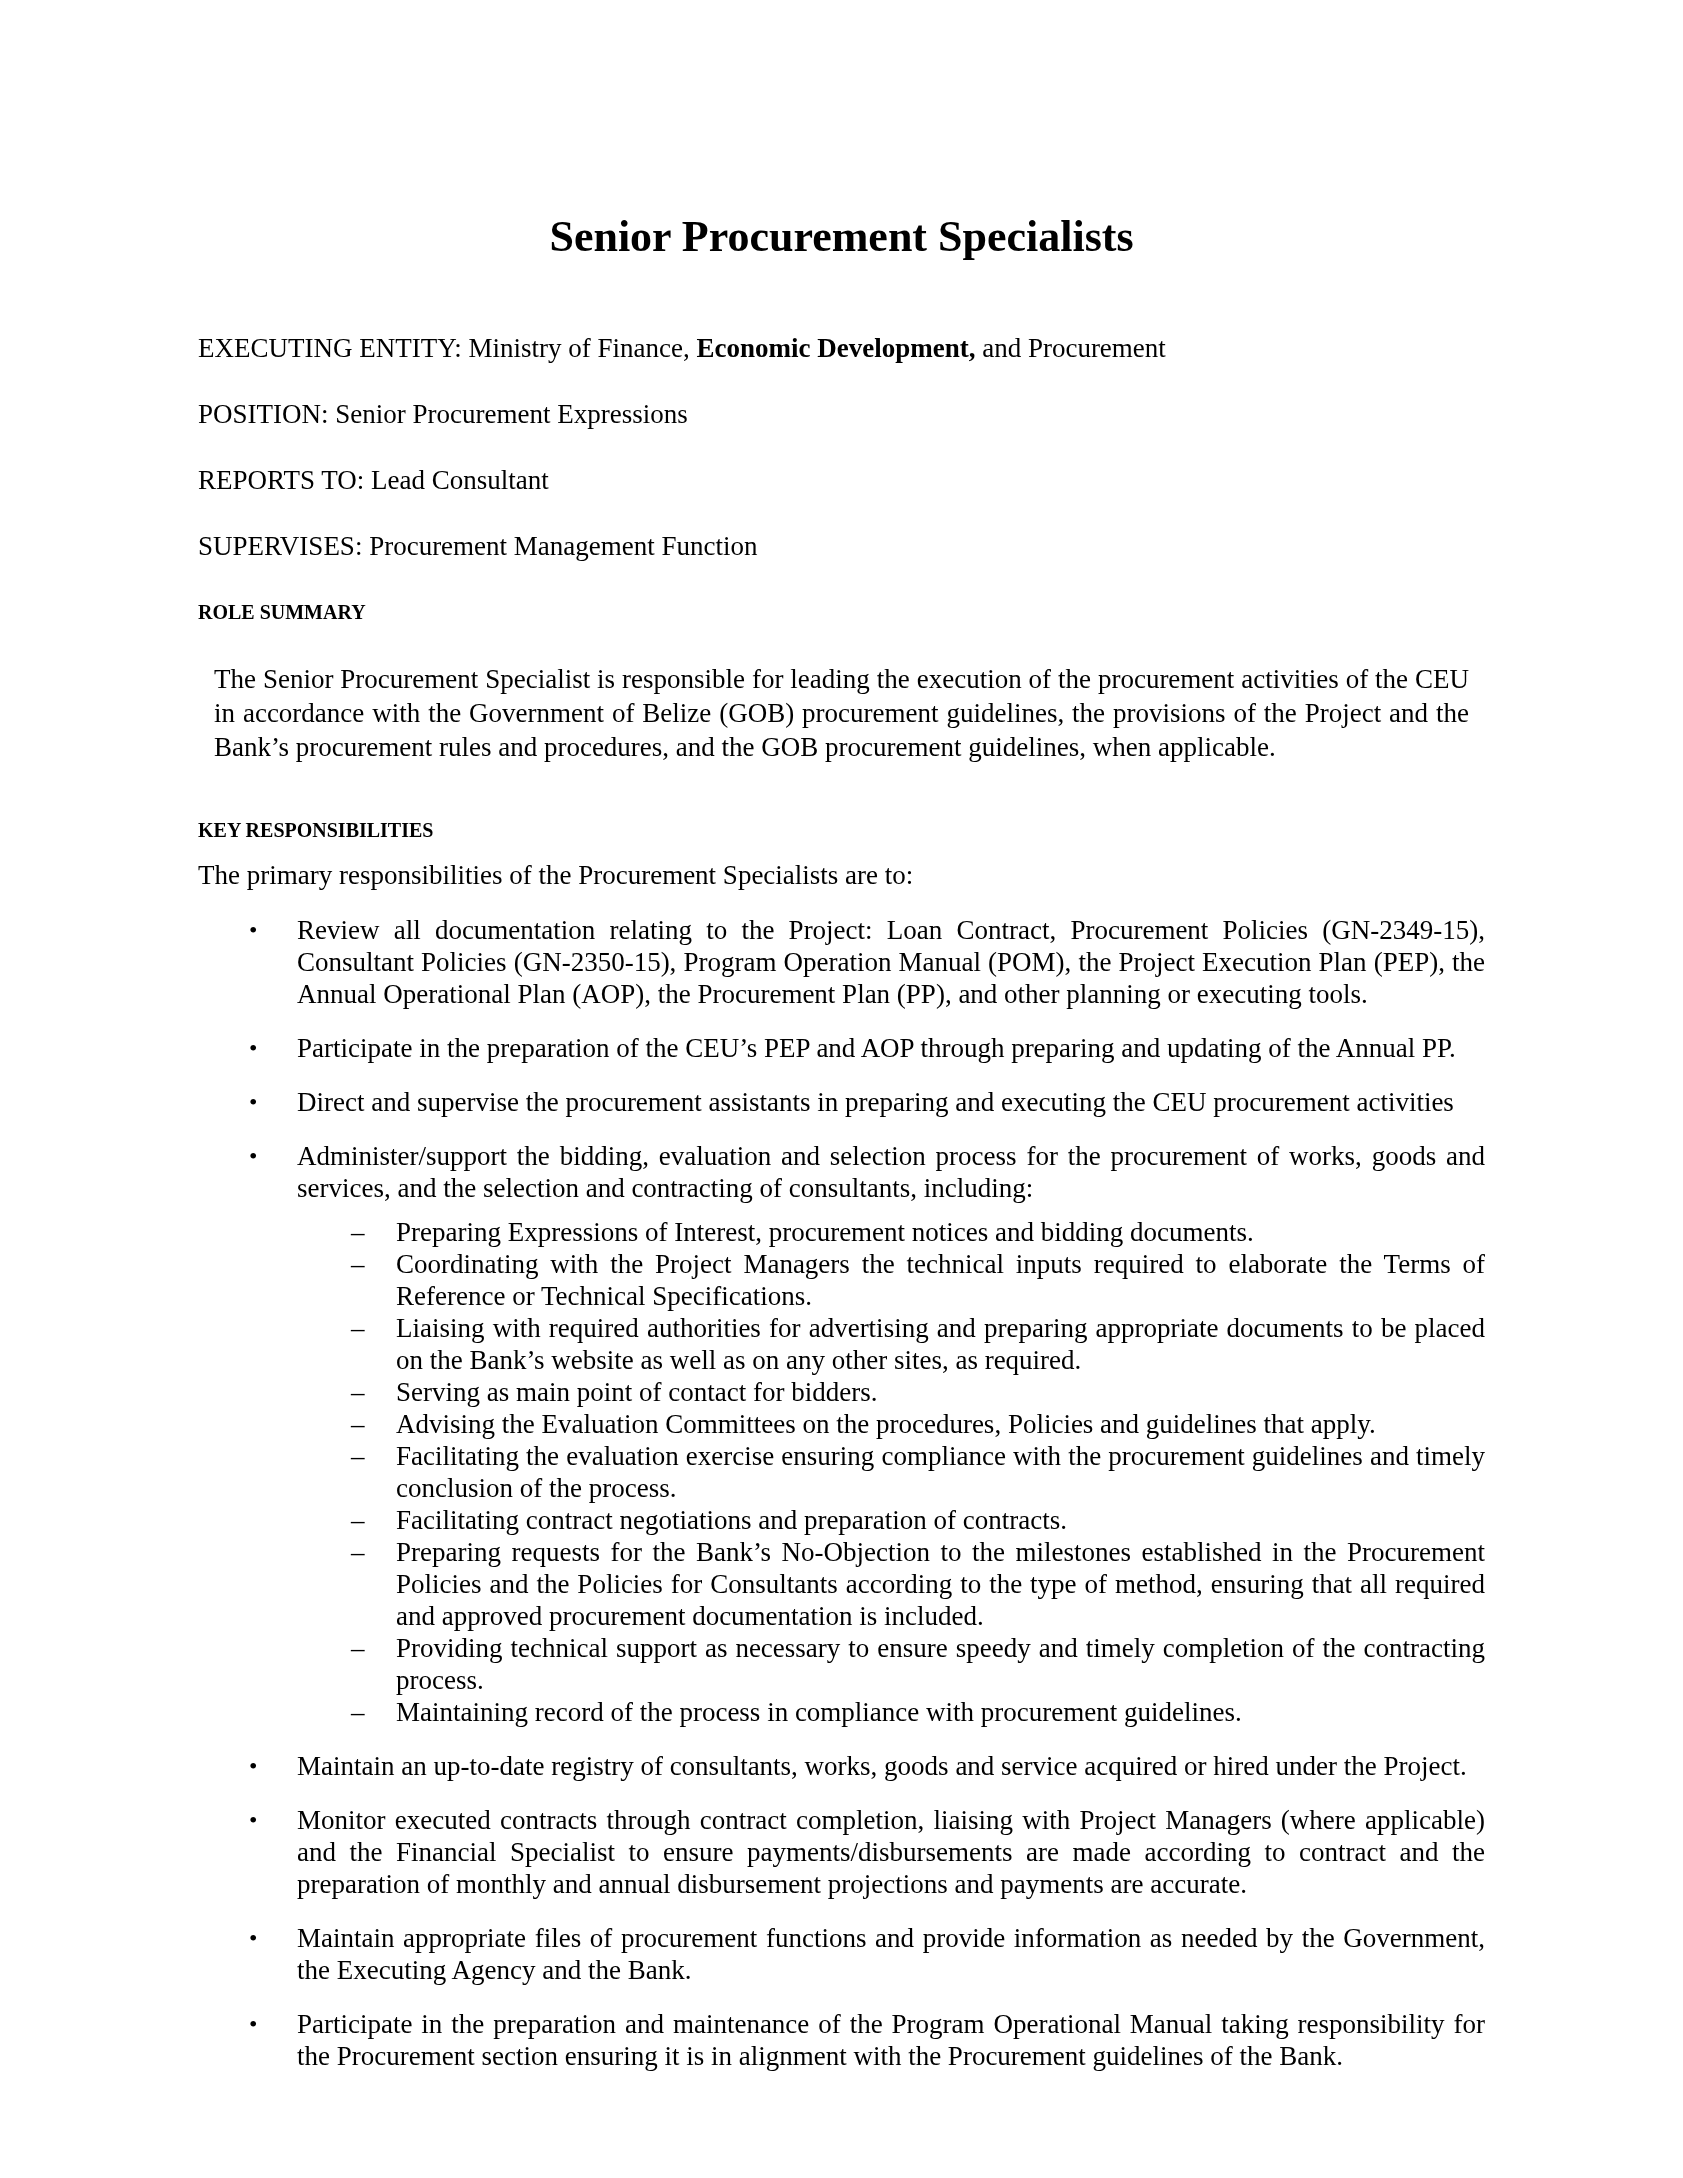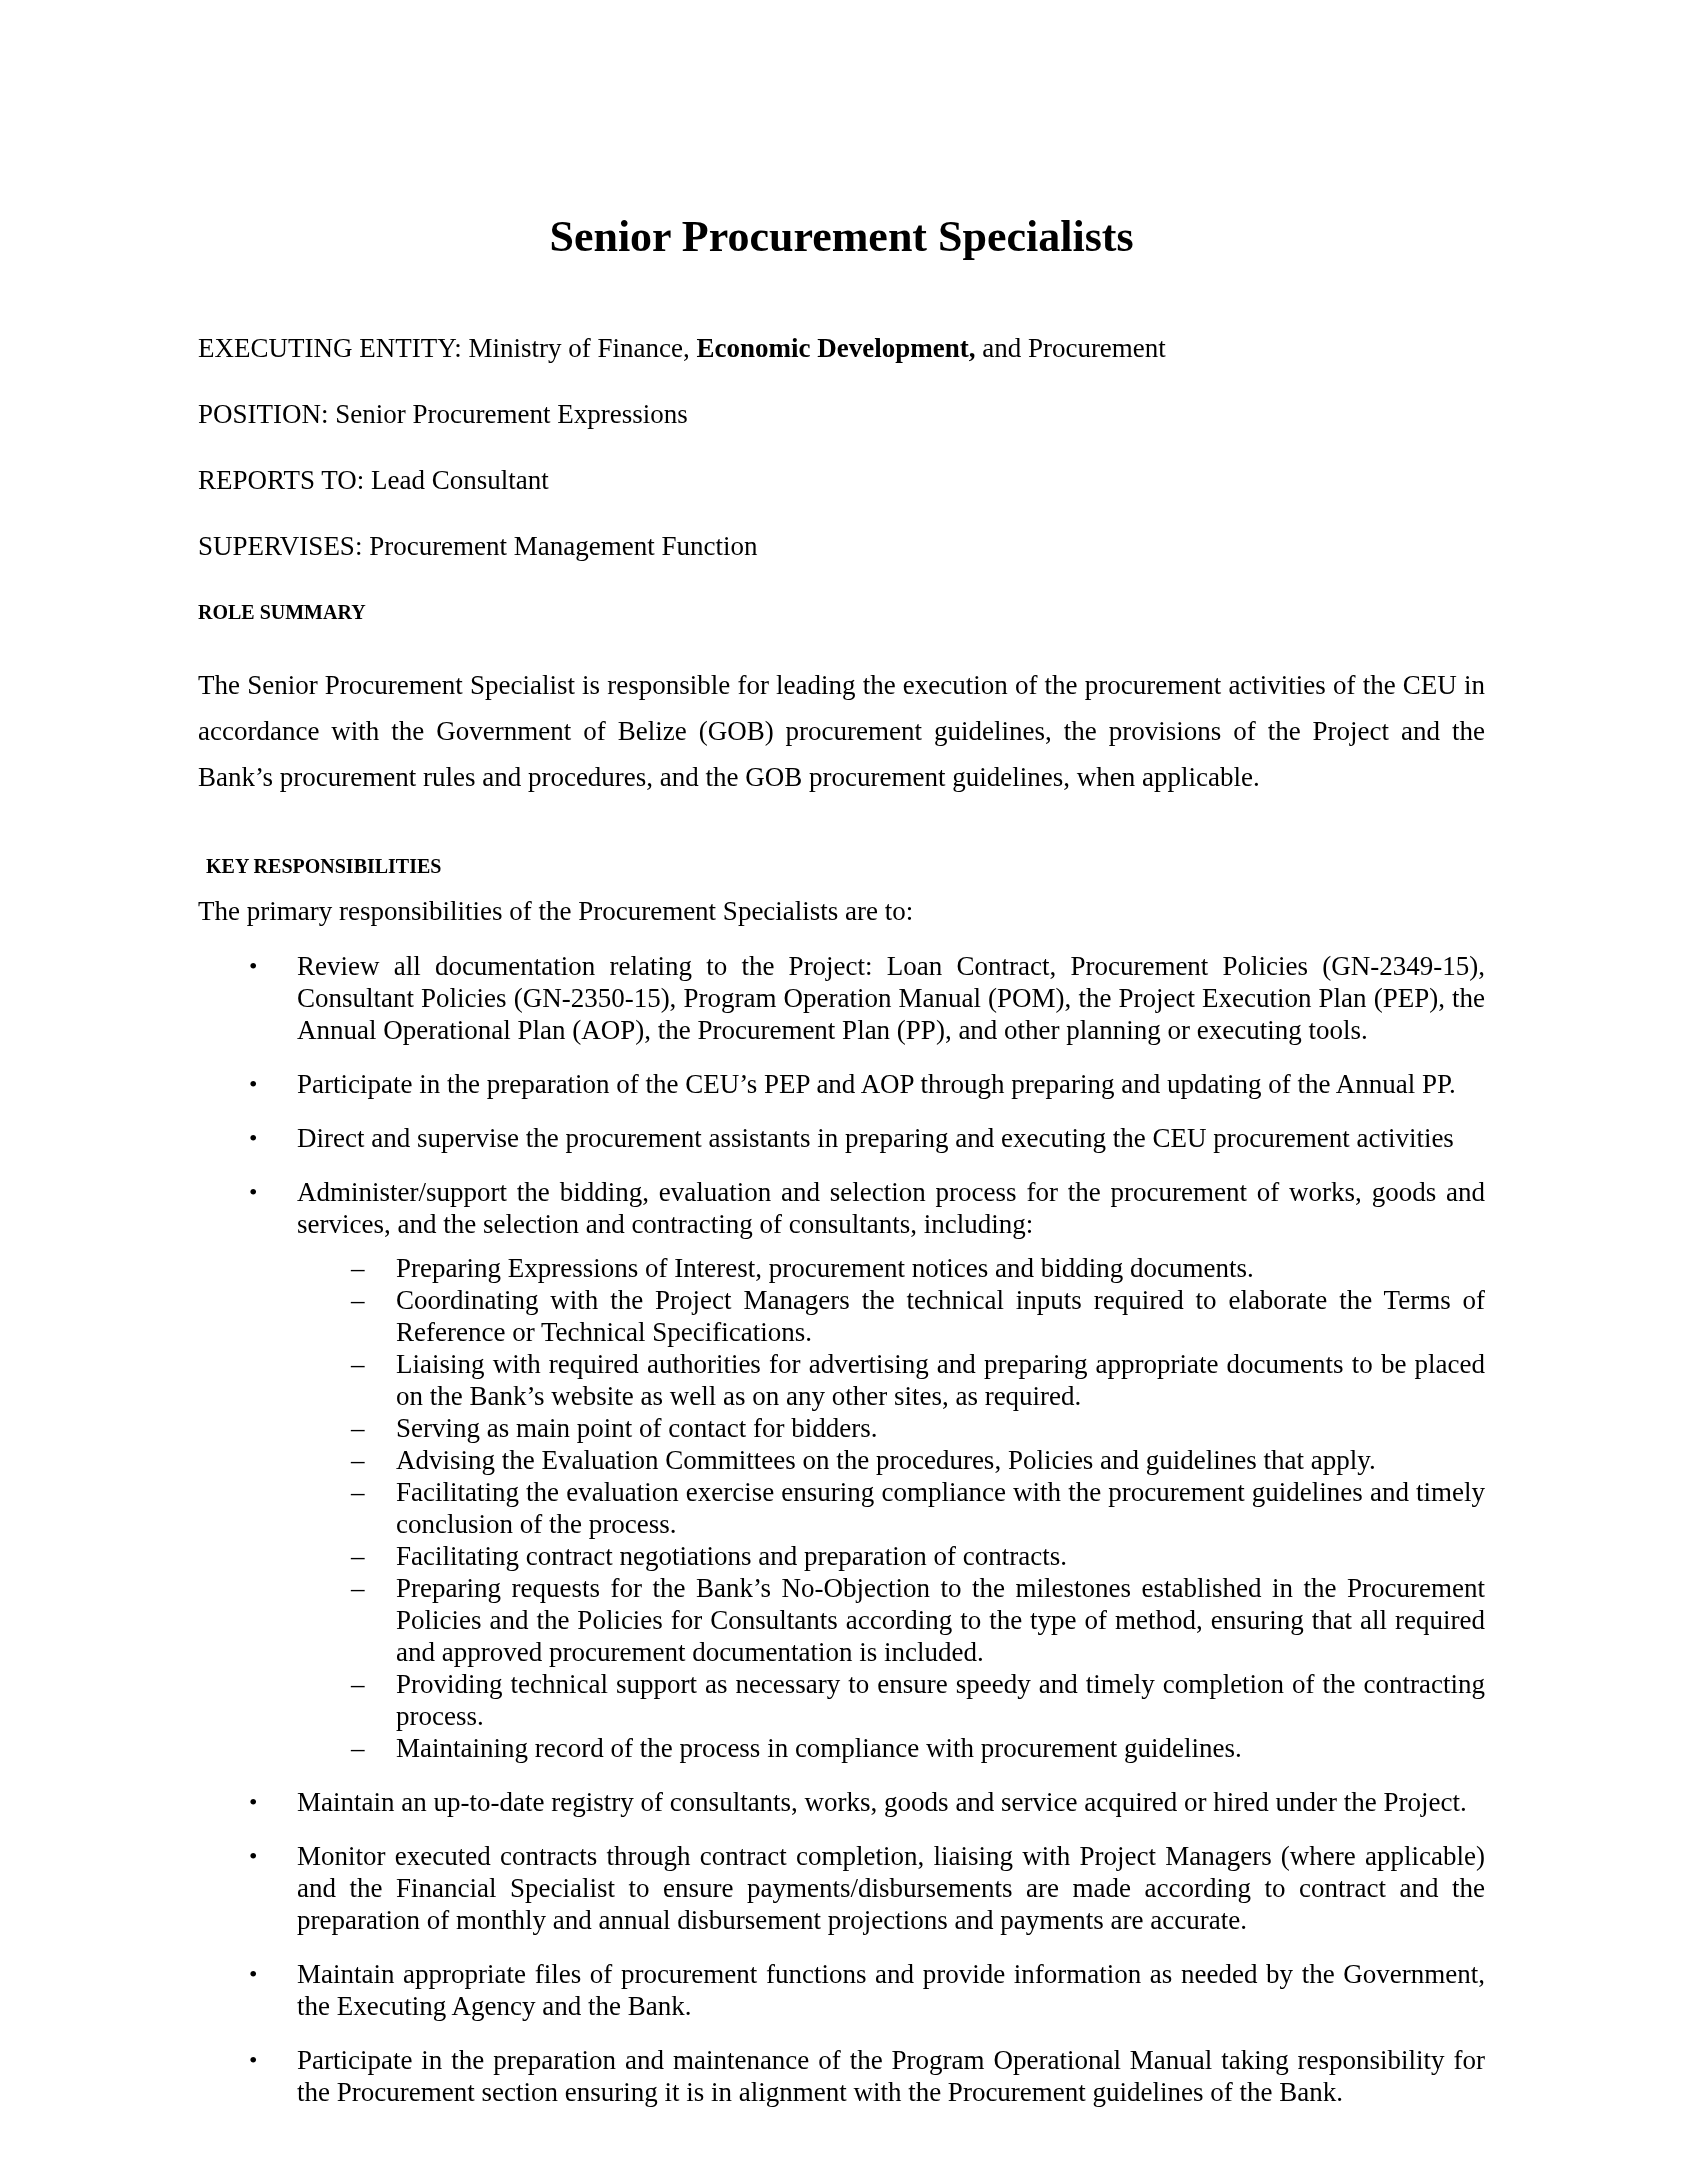--- a/index.html
+++ b/index.html
@@ -29,25 +29,25 @@
   }
   p.meta-line .lbl { font-weight: normal; }
   p.meta-line .emph { font-weight: bold; }
   h2.section-heading {
     margin: 0 0 34px 0;
     font-size: 20px;
     line-height: 32px;
     font-weight: bold;
   }
   h2.section-heading.key-resp {
-    margin: 50px 0 13px 8px;
+    margin: 50px 0 13px 0;
   }
   p.summary-body {
-    margin: 0;
-    line-height: 46px;
+    margin: 16px;
+    line-height: 34px;
     text-align: justify;
   }
   p.intro-line {
     margin: 0 0 23px 0;
     line-height: 32px;
   }
   ul.main-list {
     margin: 0;
     padding: 0;
     list-style: none;

